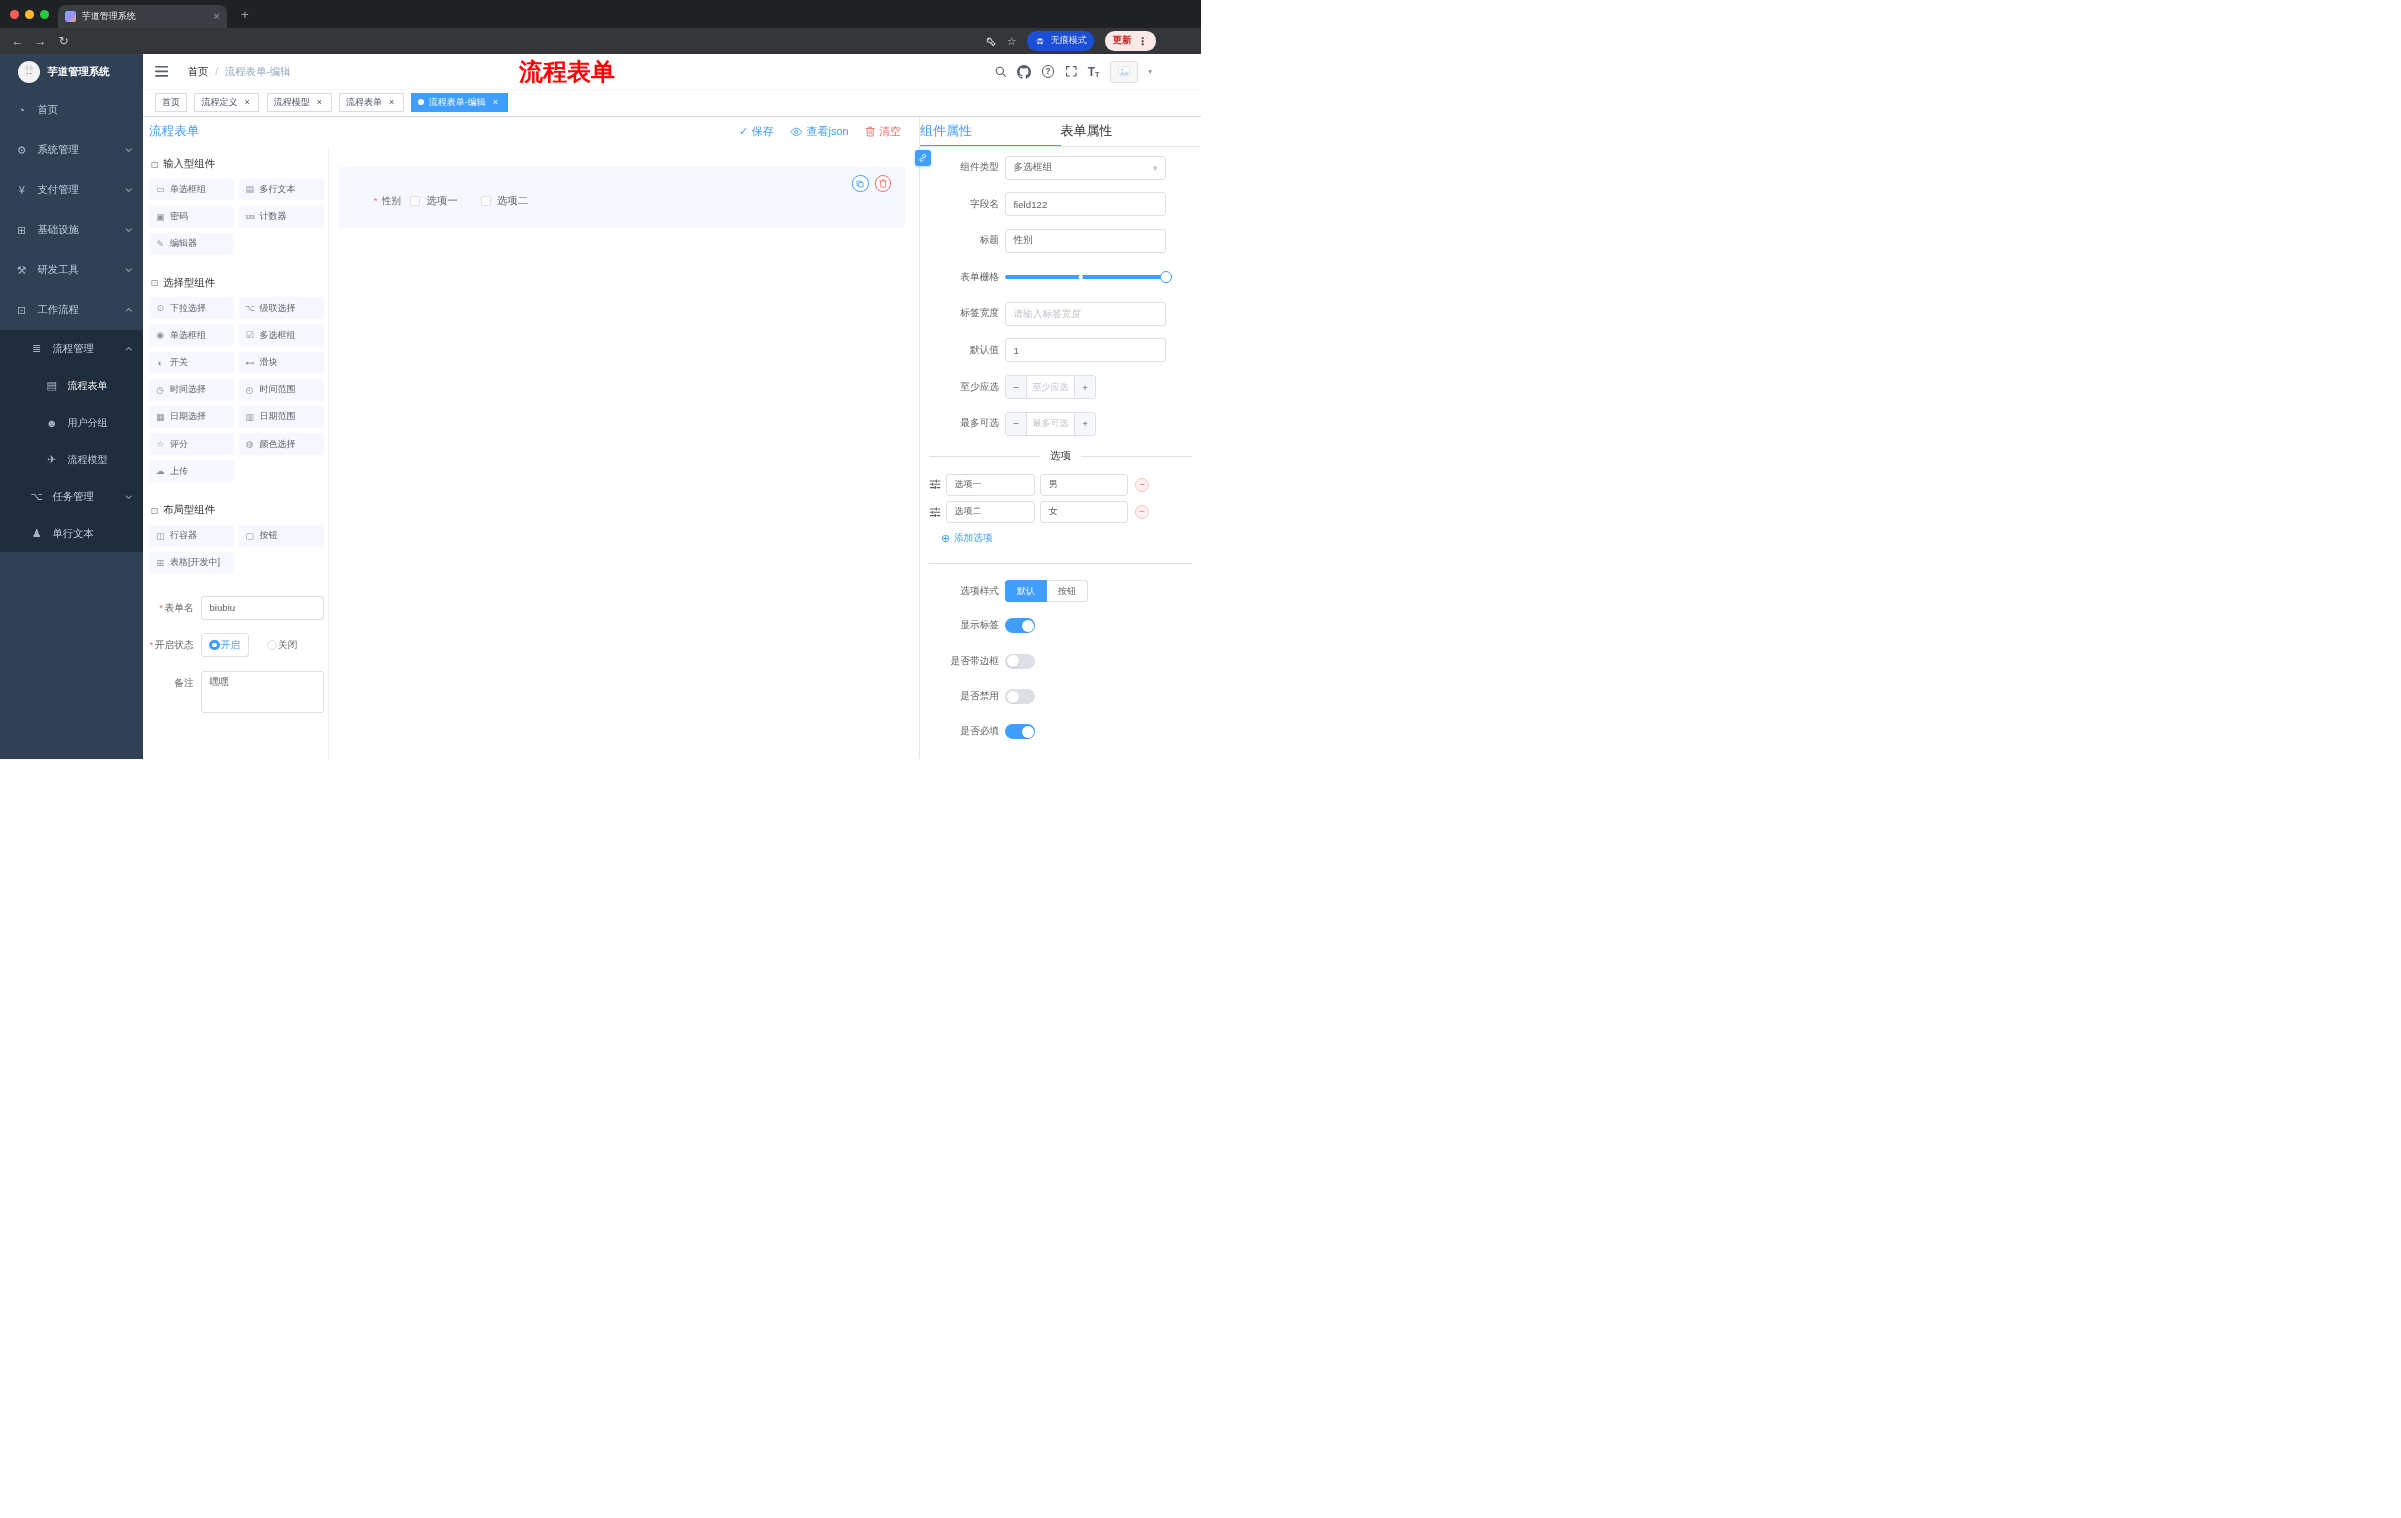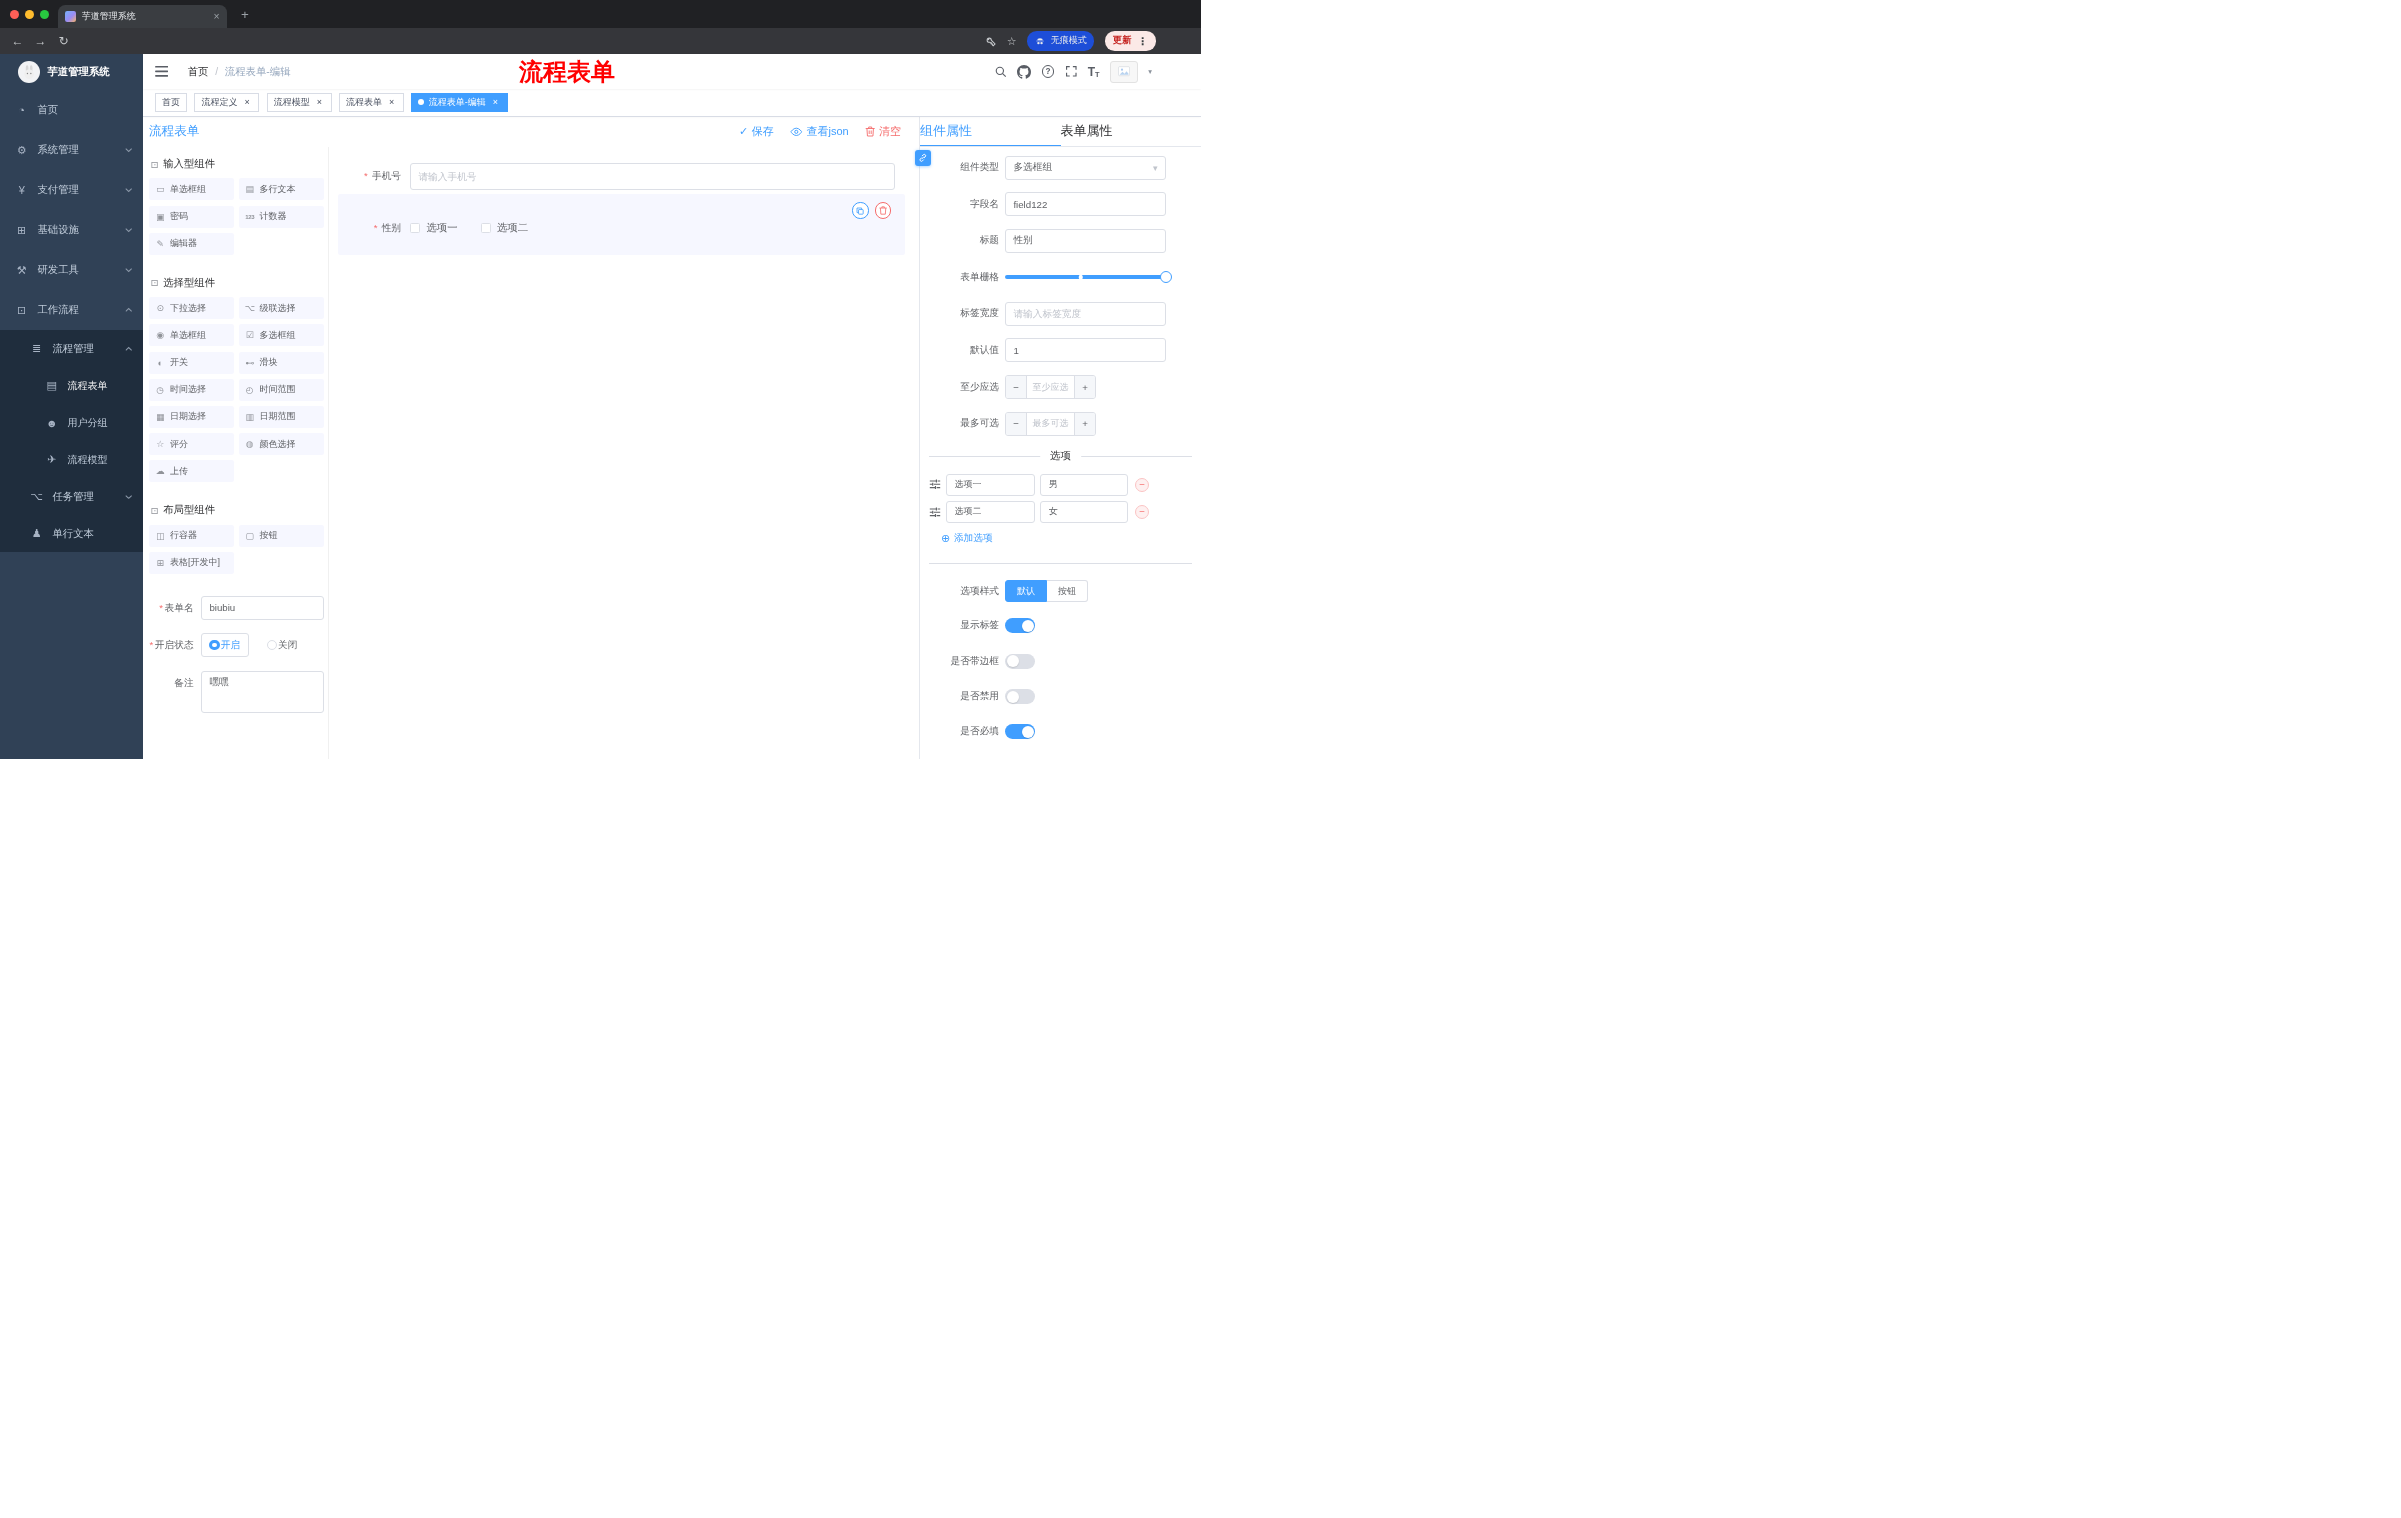--- a/index.html
+++ b/index.html
@@ -531,24 +531,20 @@
                 </span>
               </div>
               <div class="mrow">
                 <span class="mlabel"><span>备注</span></span>
                 <span class="mctrl"><textarea class="el-input" style="">嘿嘿</textarea></span>
               </div>
             </div>
           </div>
 
           <div class="canvas">
-            <div class="draw-row">
-              <span class="dlabel"><span class="req">*</span> <span>手机号</span></span>
-              <input class="el-input phone-input" placeholder="请输入手机号" style="">
-            </div>
 
             <div class="sel-block">
               <div class="draw-row">
                 <span class="dlabel" style="width:72px"><span class="req">*</span> <span>性别</span></span>
                 <span class="cks">
                   <span class="ck">
                       <span class="ckbox"></span>
                       <span>选项一</span>
                     </span>
                   <span class="ck">

